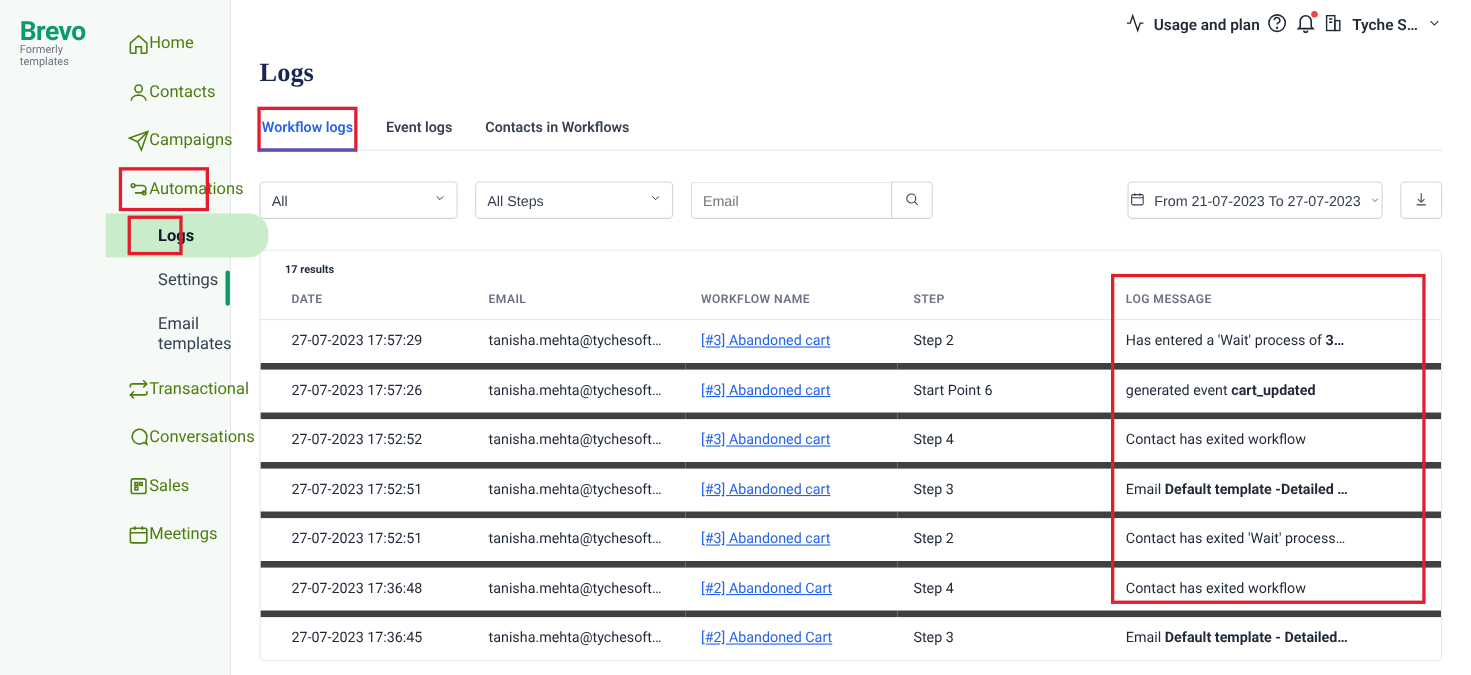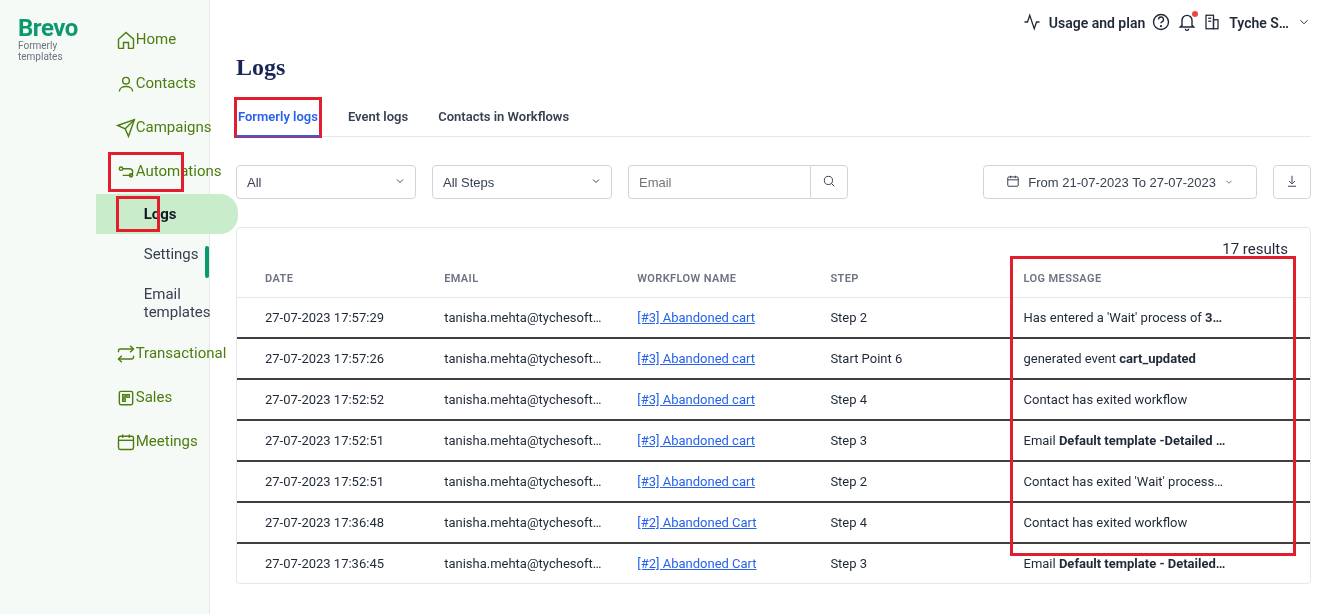--- a/index.html
+++ b/index.html
@@ -246,37 +246,37 @@
       border-right: none;
     }
     .input-group .icon-btn {
       border-radius: 0 4px 4px 0;
     }
     .spacer {
       flex: 1;
     }
     .dropdown-btn {
       height: 34px;
-      padding: 0 22px;
+      padding: 0 1px;
       display: inline-flex;
       align-items: center;
       gap: 8px;
       cursor: pointer;
     }
 
     
     .results-wrap {
       margin-top: 28px;
       border: 1px solid #e5e7eb;
       border-radius: 4px;
     }
     .results-count {
-      text-align: right;
-      font-weight: 400;
-      font-size: 15px;
+      text-align: left;
+      font-weight: 700;
+      font-size: 10px;
       padding: 12px 22px 0 22px;
     }
     table {
       width: 100%;
       border-collapse: collapse;
     }
     thead th {
       text-align: left;
       font-size: 11px;
       font-weight: 600;
@@ -284,21 +284,21 @@
       letter-spacing: 0.4px;
       text-transform: uppercase;
       padding: 14px 14px 12px 14px;
       border-bottom: 1px solid #e5e7eb;
     }
     thead th:first-child {
       padding-left: 28px;
     }
     tbody td {
       padding: 12px 14px;
-      border-top: 2px solid #404040;
+      border-top: 6px solid #404040;
       font-size: 13px;
       color: #1f2937;
       white-space: nowrap;
       overflow: hidden;
       text-overflow: ellipsis;
       max-width: 0;
     }
     tbody td:first-child {
       padding-left: 28px;
     }
@@ -403,20 +403,28 @@
           <svg width="20" height="20" viewBox="0 0 24 24">
               <path d="M17 2l4 4-4 4"></path>
               <path d="M3 10V8a2 2 0 0 1 2-2h16"></path>
               <path d="M7 22l-4-4 4-4"></path>
               <path d="M21 14v2a2 2 0 0 1-2 2H3"></path>
             </svg>
         </span>
         <span>Transactional</span>
       </div>
 
+      <div class="nav-item">
+        <span class="nav-icon">
+          <svg width="20" height="20" viewBox="0 0 24 24">
+              <path d="M21 11a8 8 0 1 0-3 6l3 2-1-4a8 8 0 0 0 1-4z"></path>
+            </svg>
+        </span>
+        <span>Conversations</span>
+      </div>
 
       <div class="nav-item">
         <span class="nav-icon">
           <svg width="20" height="20" viewBox="0 0 24 24">
               <rect x="4" y="4" width="16" height="16" rx="2"></rect>
               <rect x="8" y="8" width="3" height="3"></rect>
               <rect x="13" y="8" width="3" height="3"></rect>
               <rect x="8" y="13" width="3" height="3"></rect>
             </svg>
         </span>
@@ -483,21 +491,21 @@
             </svg>
         </span>
       </div>
     </div>
 
     <div class="page">
       <h1 class="page-title">Logs</h1>
 
       <div class="tabs">
         <div class="tab active tab-workflow-highlight">
-          <span>Formerly logs</span>
+          <span>Workflow logs</span>
         </div>
         <div class="tab">
           <span>Event logs</span>
         </div>
         <div class="tab">
           <span>Contacts in Workflows</span>
         </div>
       </div>
 
       <div class="filters">

